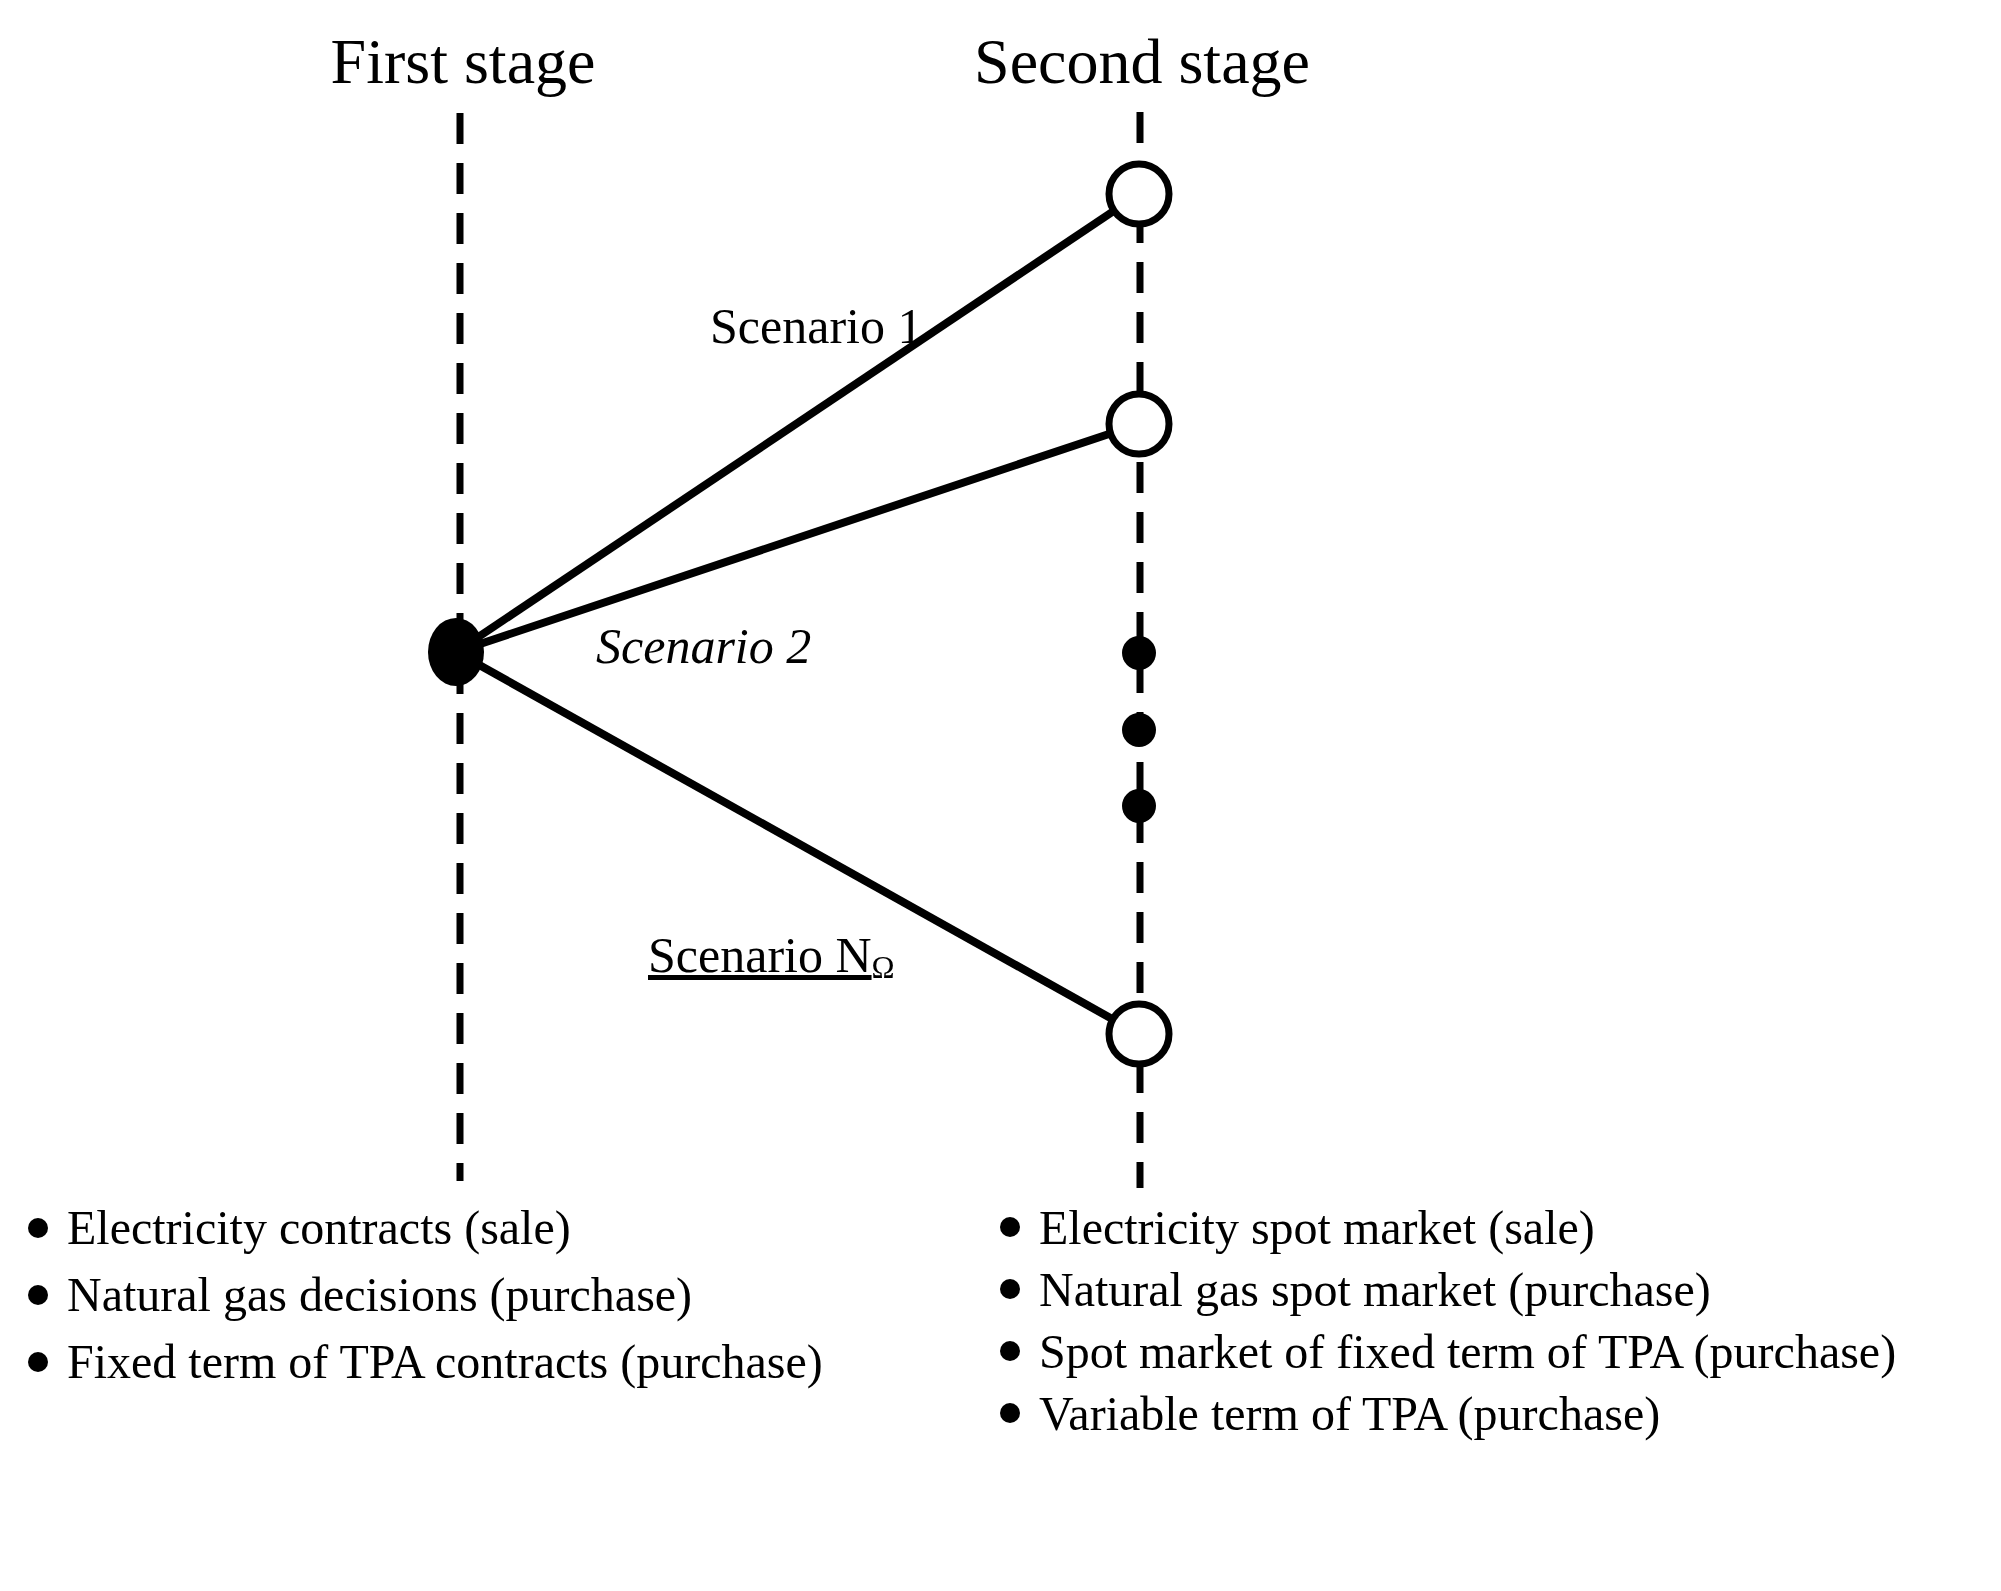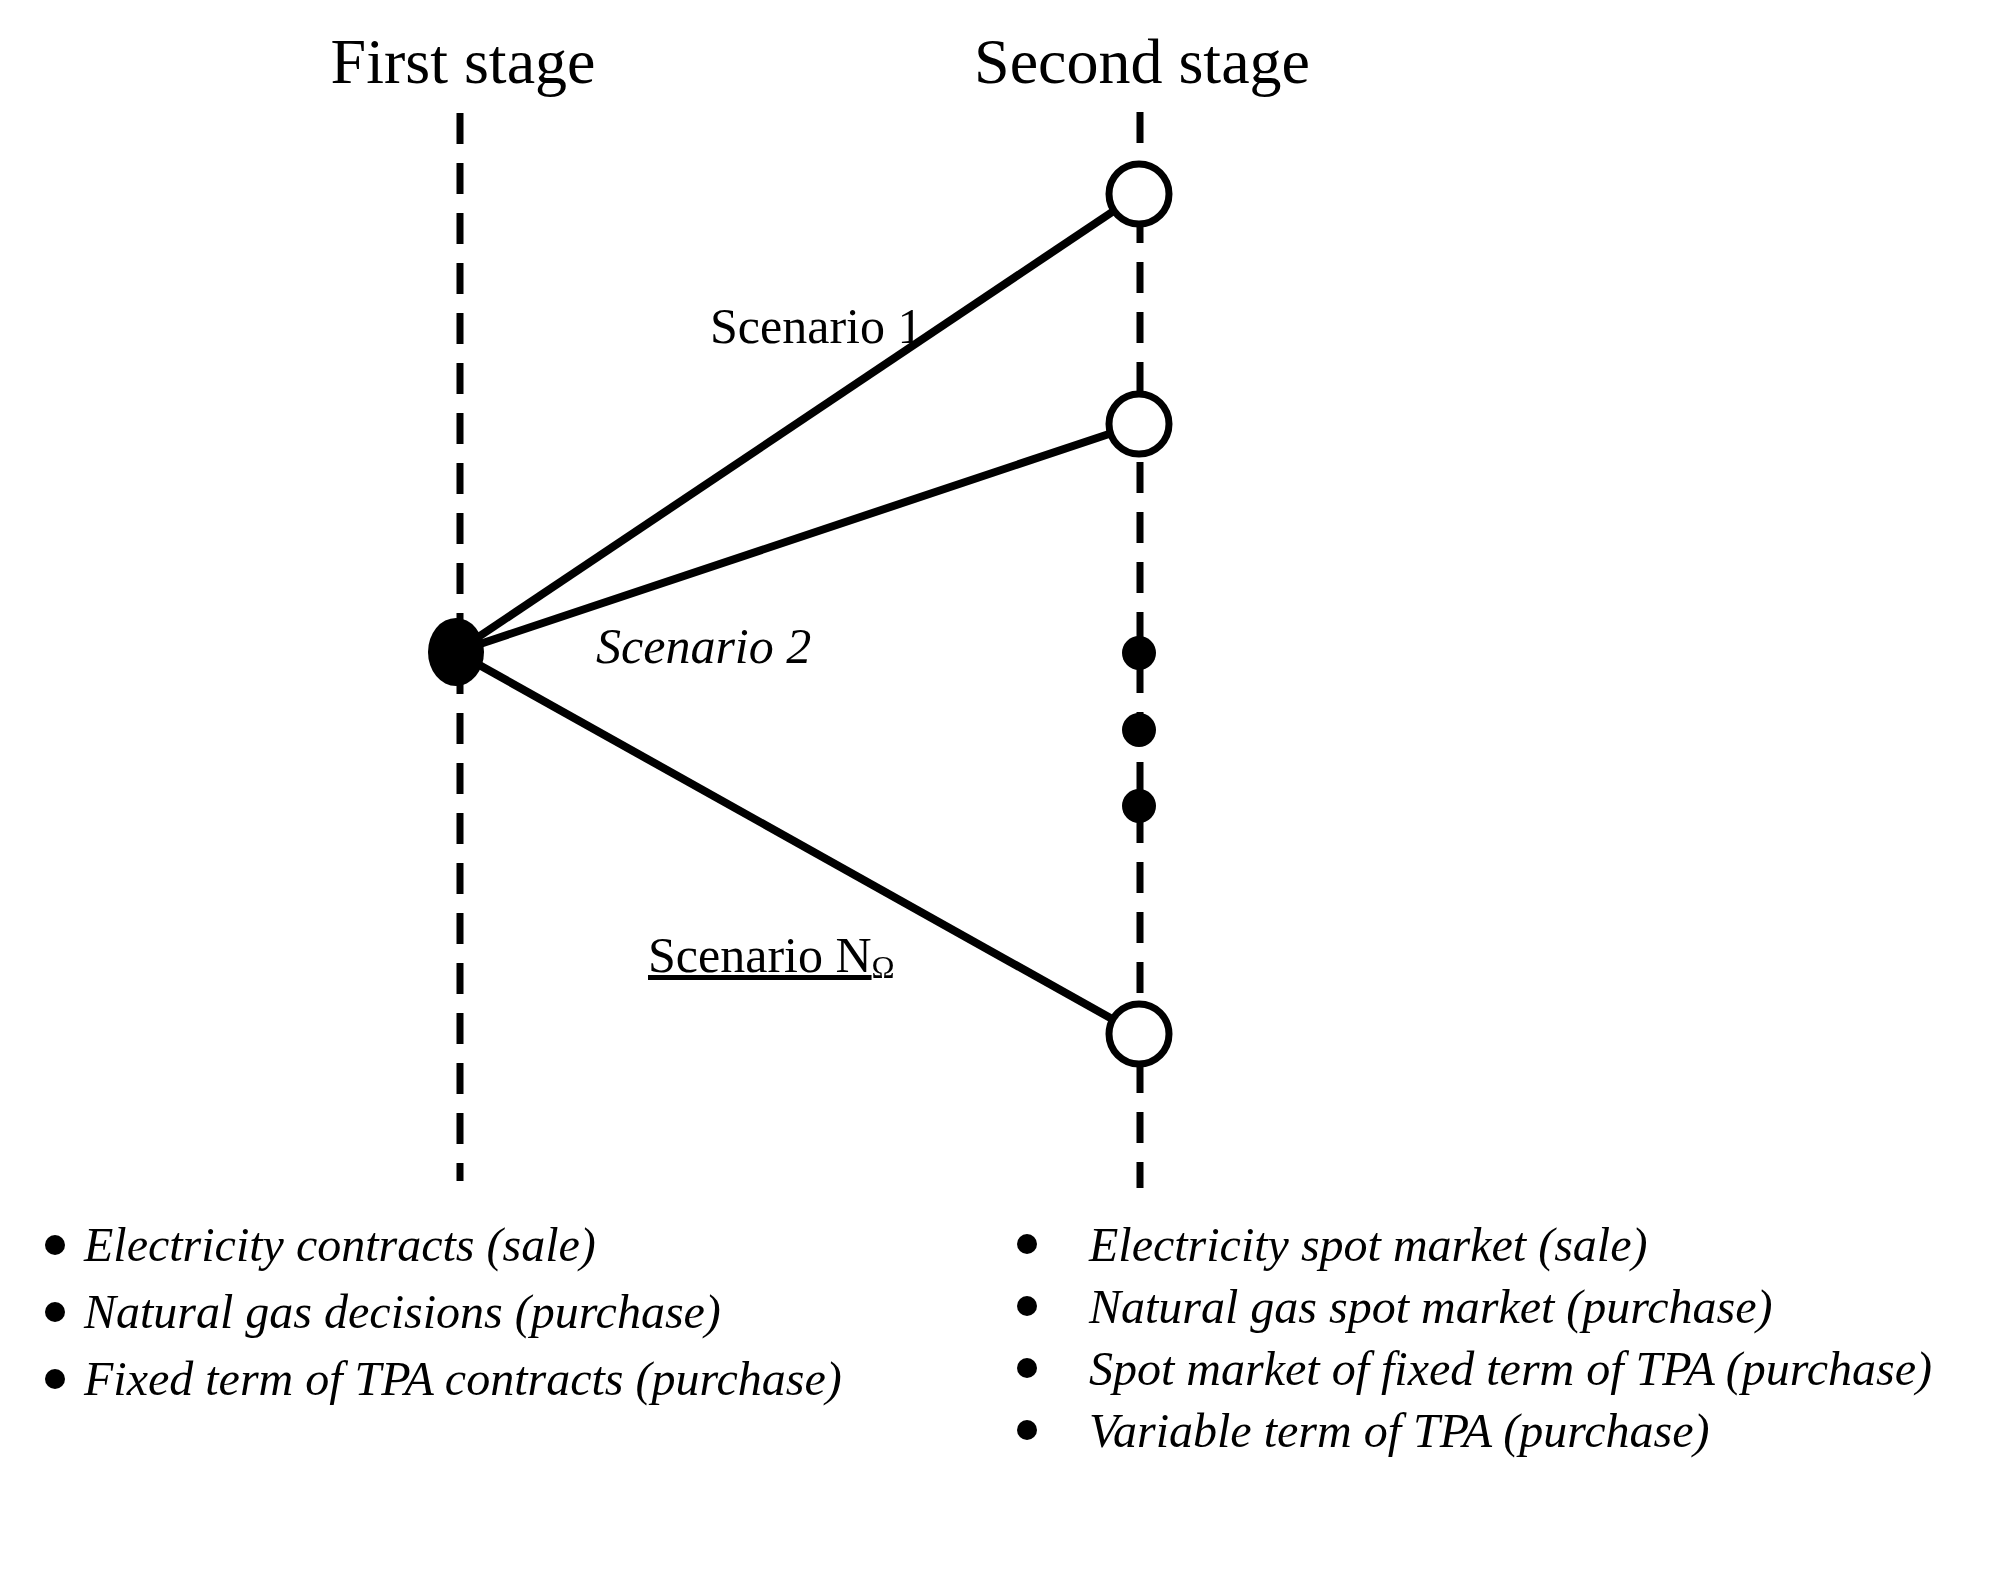--- a/index.html
+++ b/index.html
@@ -47,36 +47,35 @@
   .scenario-label.s1 { left: 672px; top: 301px; margin-left: 38px; }
   .scenario-label.s2 { left: 596px; top: 621px; font-style: italic; }
   .scenario-label.sn { left: 648px; top: 930px; text-decoration: underline; }
   .scenario-label sub {
     font-size: 0.62em;
     line-height: 0;
     vertical-align: -0.18em;
   }
   .decision-list {
     position: absolute;
-    margin: 17px;
+    margin: 0;
     padding: 0;
     list-style: none;
     font-size: 48px;
     color: #000000;
-    font-style: italic;
   }
   .decision-list.first-stage  { left: 28px;   top: 1194px; }
   .decision-list.second-stage { left: 1000px; top: 1196px; }
   .decision-list li {
     display: flex;
     align-items: center;
     white-space: nowrap;
   }
   .decision-list.first-stage  li { height: 67px; }
-  .decision-list.second-stage li { height: 62px; gap: 33px; }
+  .decision-list.second-stage li { height: 62px; }
   .bullet {
     display: inline-block;
     width: 20px;
     height: 20px;
     border-radius: 50%;
     background: #000000;
     margin-right: 19px;
     flex: 0 0 auto;
   }
   .item-text {

